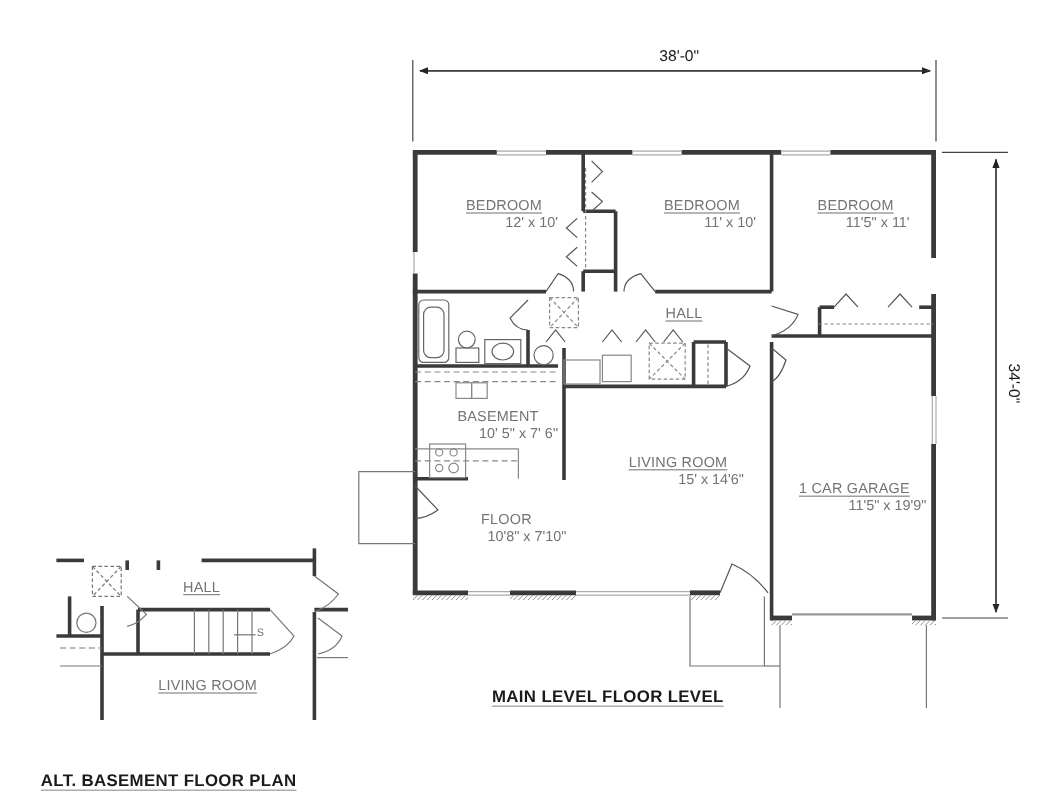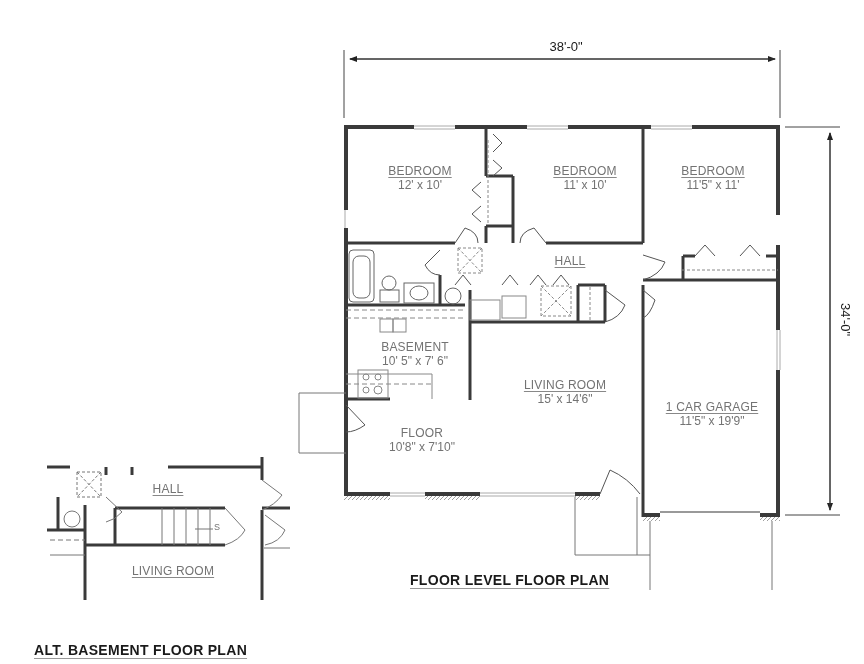--- a/index.html
+++ b/index.html
@@ -1,20 +1,20 @@
 <!DOCTYPE html>
 <html><head>
 <meta charset="utf-8">
 <style>
   html, body { margin: 0; padding: 0; background: #ffffff; }
   body { width: 864px; height: 664px; position: relative; overflow: hidden; font-family: "Liberation Sans", sans-serif; }
   .plan-svg { position: absolute; left: 0; top: 0; width: 864px; height: 664px; }
   .lbl { position: absolute; color: #737373; text-align: center; font-family: "Liberation Sans", sans-serif; white-space: nowrap; }
   .room-name { font-size: 12px; font-weight: normal; letter-spacing: 0.2px; text-decoration: underline; text-decoration-color: #888; text-underline-offset: 2px; display: block; }
-  .room-dim { font-size: 12px; display: block; margin-top: 0px; }
+  .room-dim { font-size: 12px; display: block; margin-top: 0px; text-align: right; }
   .dim-text { font-size: 13px; color: #1a1a1a; }
   .plan-title { font-size: 14px; font-weight: bold; letter-spacing: 0.3px; text-decoration: underline; text-decoration-color: #999; text-underline-offset: 3px; color: #1a1a1a; }
   .rot { transform: rotate(90deg); transform-origin: center center; }
 </style>
 </head>
 <body>
 
 <svg class="plan-svg" viewBox="0 0 864 664" xmlns="http://www.w3.org/2000/svg">
   <defs>
     <marker id="arrow" markerWidth="8" markerHeight="6" refX="7" refY="3" orient="auto">
@@ -268,14 +268,14 @@
 </div>
 
 <div class="lbl" style="left:143px; top:482px; width:50px;">
   <span class="room-name">HALL</span>
 </div>
 <div class="lbl" style="left:118px; top:564px; width:110px;">
   <span class="room-name">LIVING ROOM</span>
 </div>
 <div class="lbl" style="left:212px; top:522px; width:10px; font-size:9px;">S</div>
 
-<div class="lbl plan-title" style="left:410px; top:572px;">FLOOR LEVEL FLOOR PLAN</div>
+<div class="lbl plan-title" style="left:410px; top:572px;">MAIN LEVEL FLOOR LEVEL</div>
 <div class="lbl plan-title" style="left:34px; top:622px;margin-top:20px;">ALT. BASEMENT FLOOR PLAN</div>
 
 </body></html>

